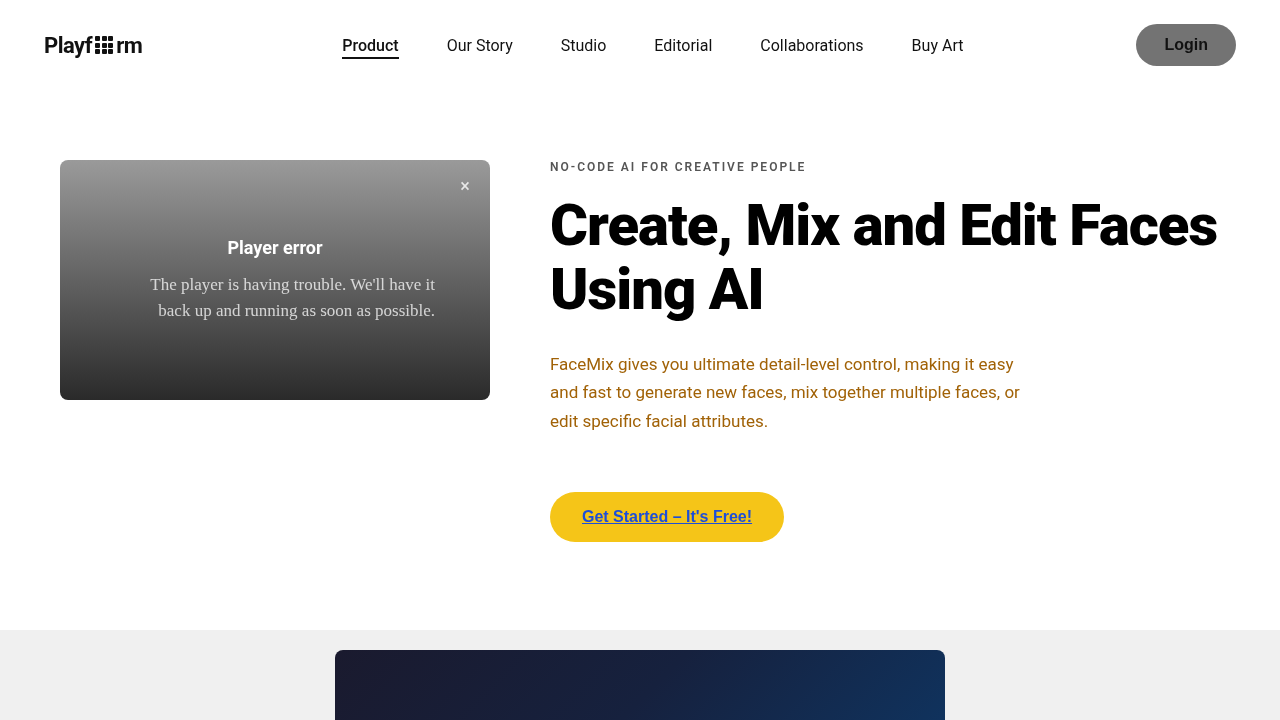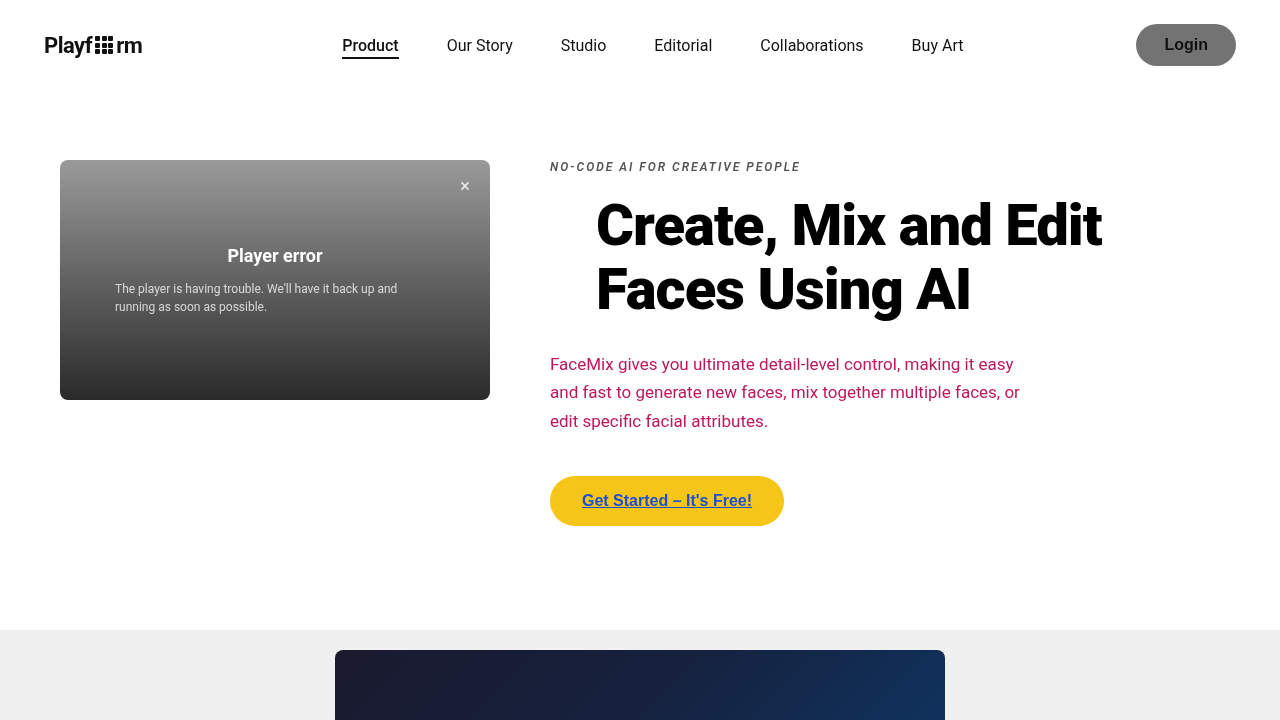--- a/index.html
+++ b/index.html
@@ -142,57 +142,56 @@
     .player-error-title {
       color: #ffffff;
       font-size: 18px;
       font-weight: 700;
       margin-bottom: 14px;
       text-align: center;
     }
 
     .player-error-msg {
       color: rgba(255,255,255,0.75);
-      font-size: 12px;
-      text-align: left;
+      font-size: 17px;
+      text-align: right;
       line-height: 1.5;
       max-width: 320px;
+      font-family: Liberation Serif, serif;
     }
 
     
     .hero-content {
       flex: 1;
       padding-top: 10px;
     }
 
     .hero-tag {
       font-size: 12px;
       font-weight: 600;
       letter-spacing: 2px;
       color: #555;
       text-transform: uppercase;
       margin-bottom: 20px;
-      font-style: italic;
     }
 
     .hero-title {
       font-size: 58px;
       font-weight: 900;
       line-height: 1.1;
       color: #000;
       margin-bottom: 28px;
       letter-spacing: -1px;
-      margin-left: 46px;
     }
 
     .hero-description {
       font-size: 17px;
-      color: #be185d;
+      color: #a16207;
       line-height: 1.7;
-      margin-bottom: 40px;
+      margin-bottom: 56px;
       max-width: 480px;
     }
 
     .cta-btn {
       background: #f5c518;
       color: #1d4ed8;
       border: none;
       padding: 16px 32px;
       border-radius: 50px;
       font-size: 16px;

